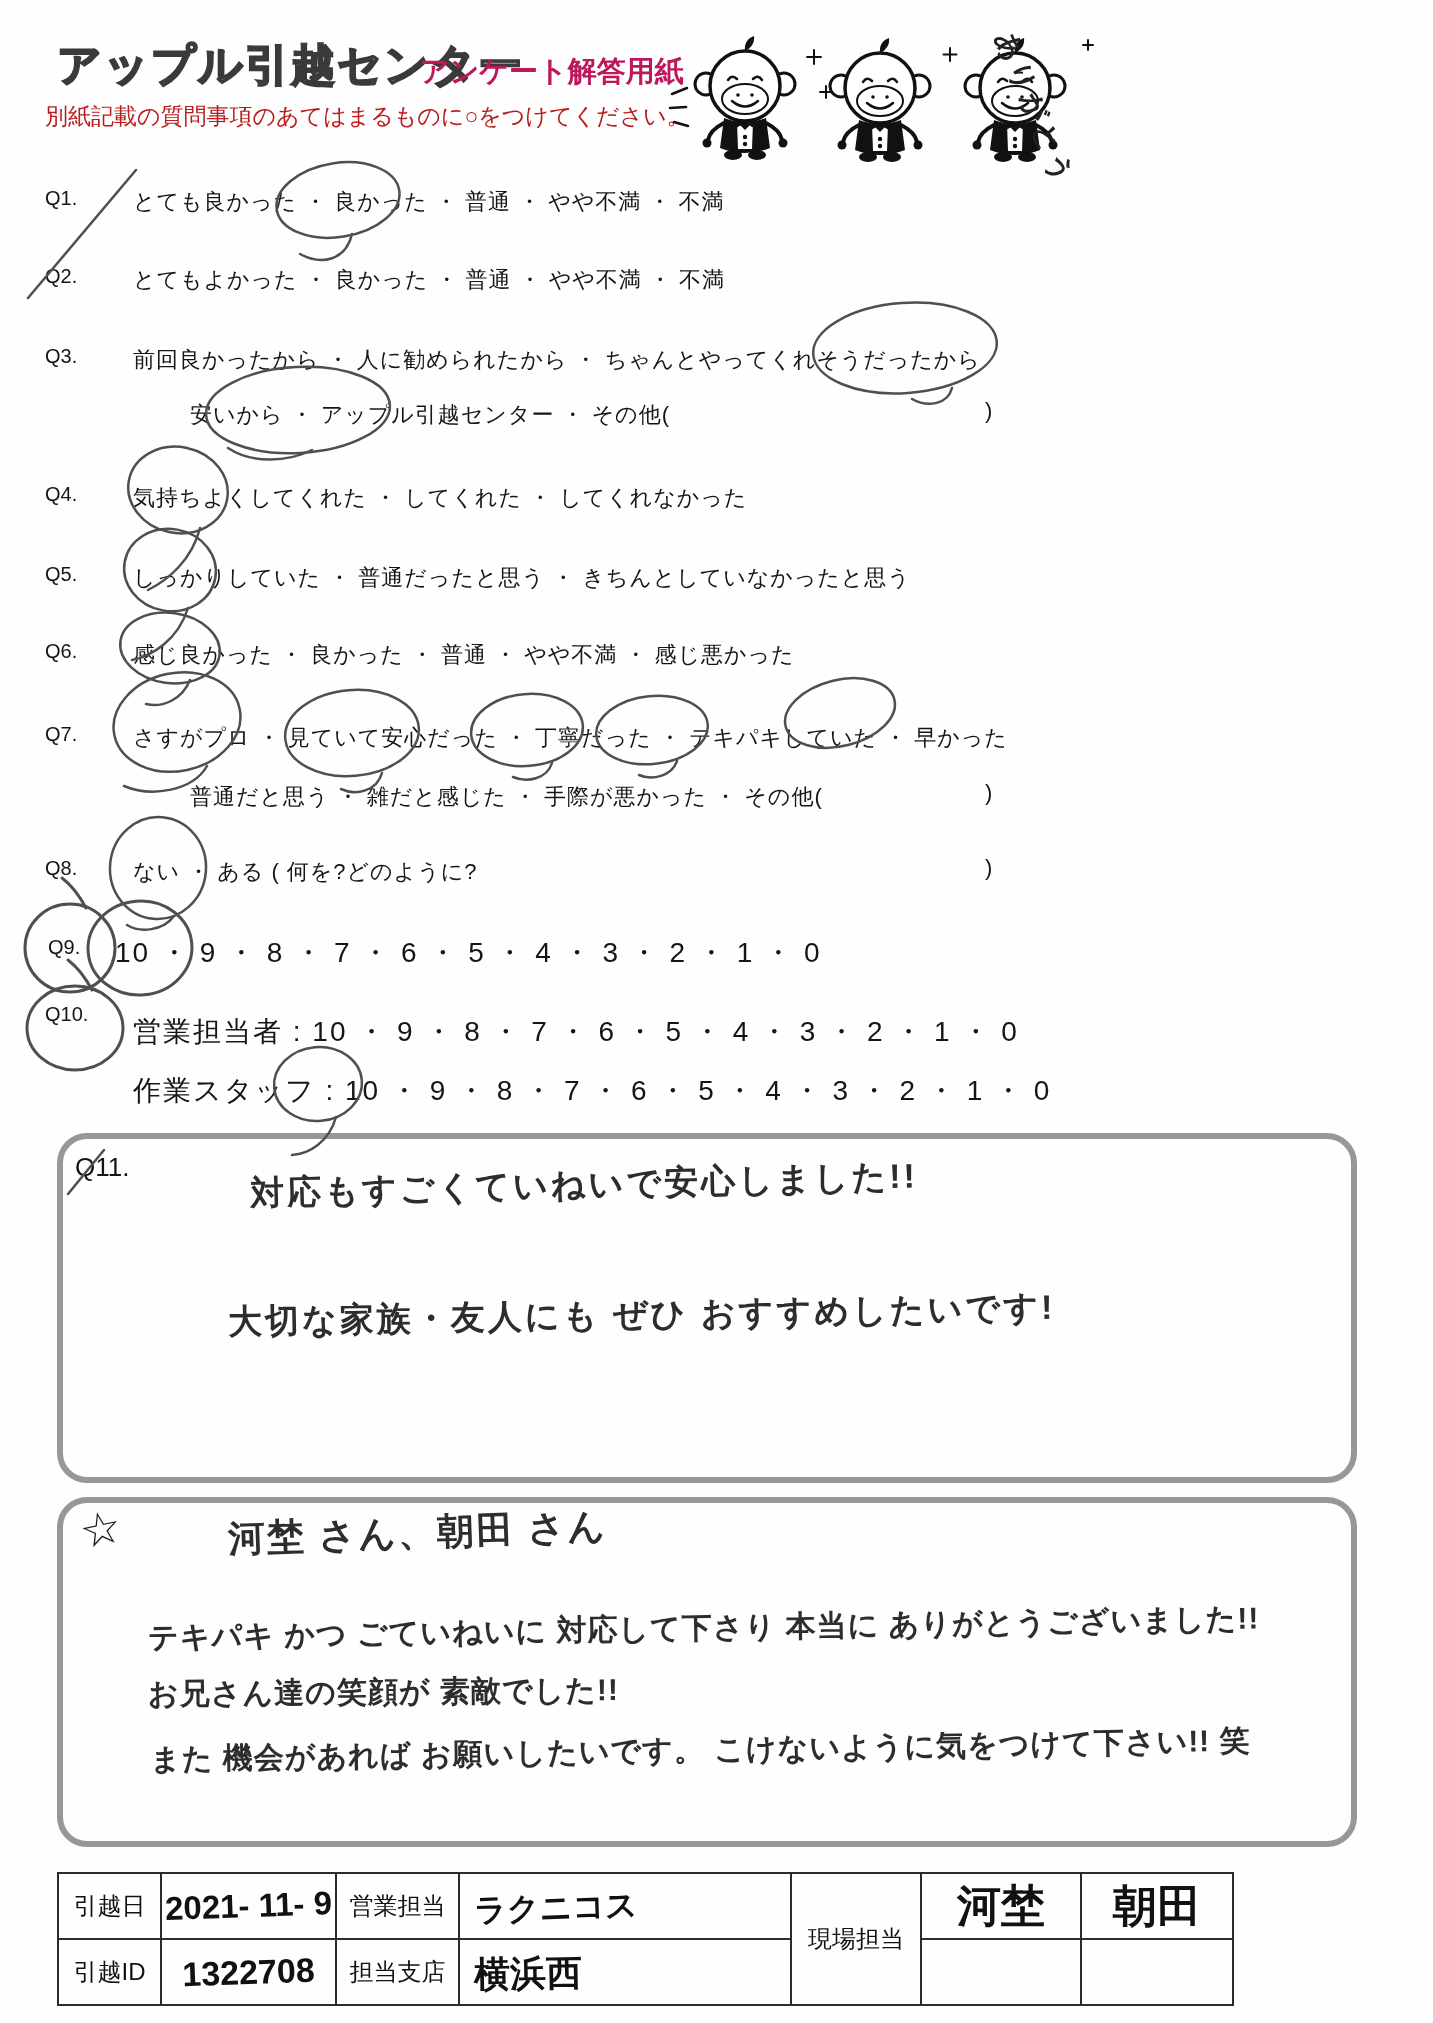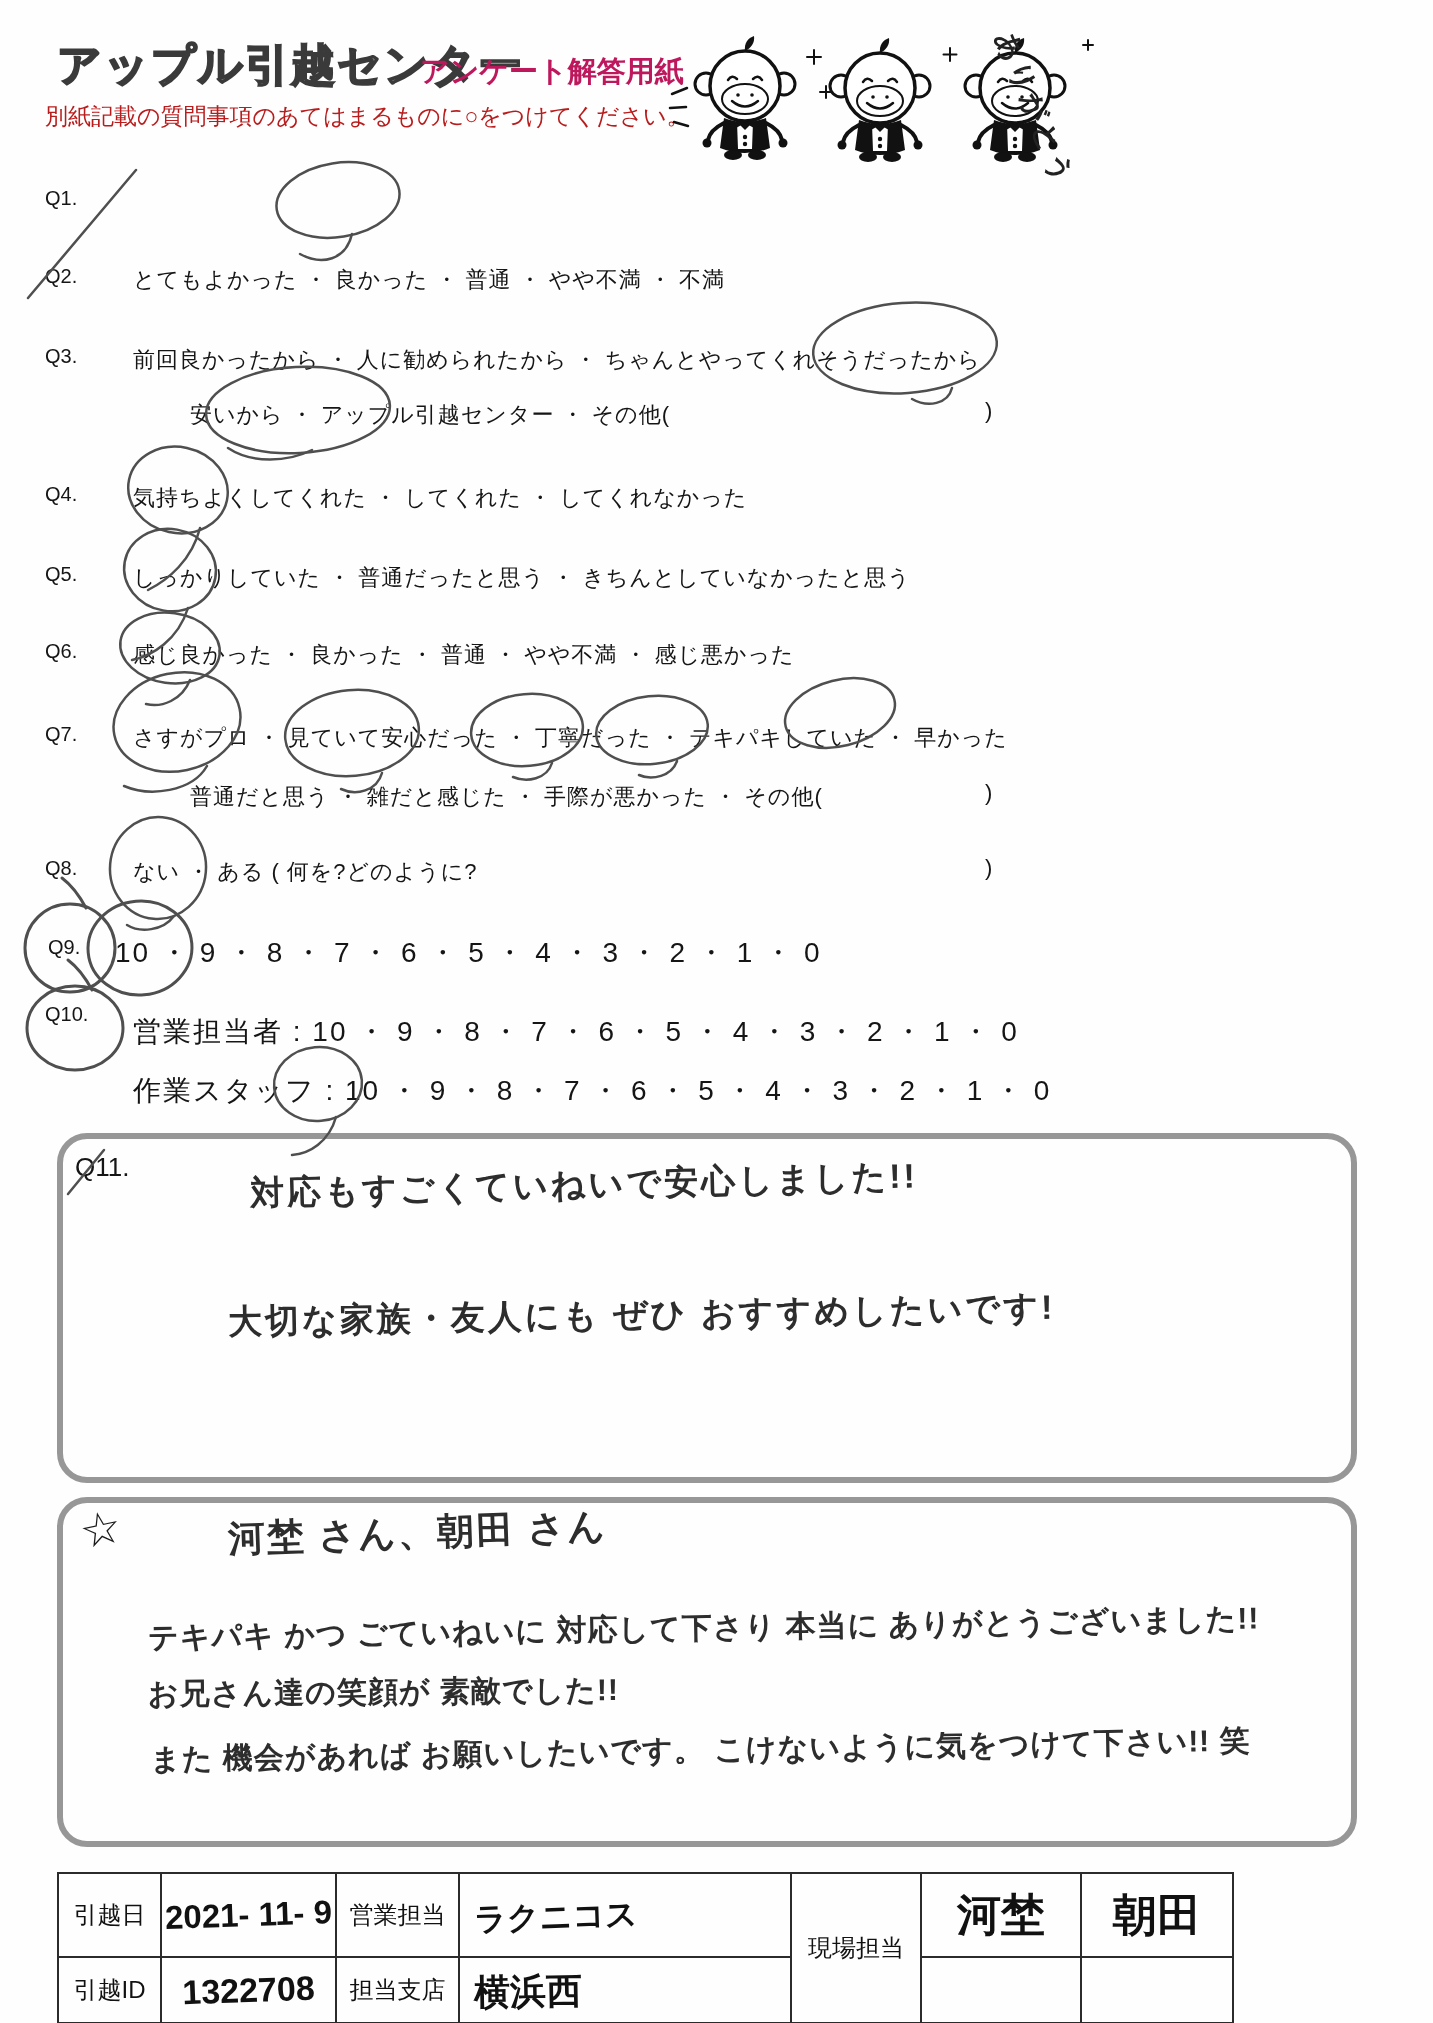--- a/index.html
+++ b/index.html
@@ -83,20 +83,21 @@
     <g stroke="#111" stroke-width="2" stroke-linecap="round">
       <path d="M146 22 l0 14 M139 29 l14 0"></path>
       <path d="M158 58 l0 12 M152 64 l12 0"></path>
       <path d="M282 20 l0 13 M275.5 26.5 l13 0"></path>
       <path d="M420 12 l0 10 M415 17 l10 0"></path>
     </g>
   </svg>
   <div class="abs thanks">ありがとう</div>
 
   <div class="abs qlabel" style="left:45px;top:187px">Q1.</div>
+  <div class="abs opts" style="left:133px;top:187px">とても良かった ・ 良かった ・ 普通 ・ やや不満 ・ 不満</div>
 
   <div class="abs qlabel" style="left:45px;top:265px">Q2.</div>
   <div class="abs opts" style="left:133px;top:265px">とてもよかった ・ 良かった ・ 普通 ・ やや不満 ・ 不満</div>
 
   <div class="abs qlabel" style="left:45px;top:345px">Q3.</div>
   <div class="abs opts" style="left:133px;top:345px">前回良かったから ・ 人に勧められたから ・ ちゃんとやってくれそうだったから</div>
   <div class="abs opts" style="left:190px;top:400px">安いから ・ アップル引越センター ・ その他(</div>
   <div class="abs paren" style="left:985px;top:398px">)</div>
 
   <div class="abs qlabel" style="left:45px;top:483px">Q4.</div>
@@ -140,21 +141,21 @@
     <colgroup>
       <col style="width:103px">
         <col style="width:175px">
         <col style="width:123px">
       <col style="width:332px">
         <col style="width:130px">
         <col style="width:160px">
         <col style="width:152px">
     </colgroup>
     <tbody>
-        <tr style="height:84px">
+        <tr style="height:66px">
       <td>引越日</td>
       <td class="hwcell" style="font-size:33px;transform:rotate(-2deg)">2021- 11- 9</td>
       <td>営業担当</td>
       <td class="hwcell" style="font-size:32px;text-align:left;padding-left:14px;transform:rotate(-2deg)">ラクニコス</td>
       <td rowspan="2">現場担当</td>
       <td class="hwcell" style="font-size:44px">河埜</td>
       <td class="hwcell" style="font-size:44px">朝田</td>
     </tr>
     <tr style="height:66px">
       <td>引越ID</td>

